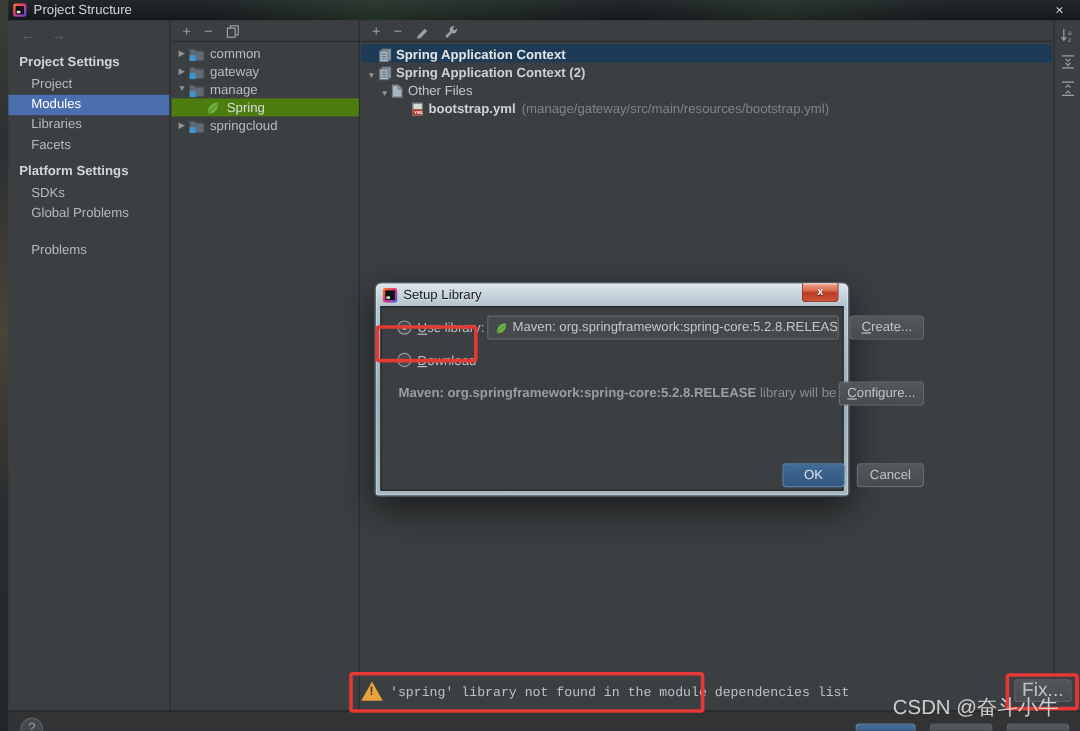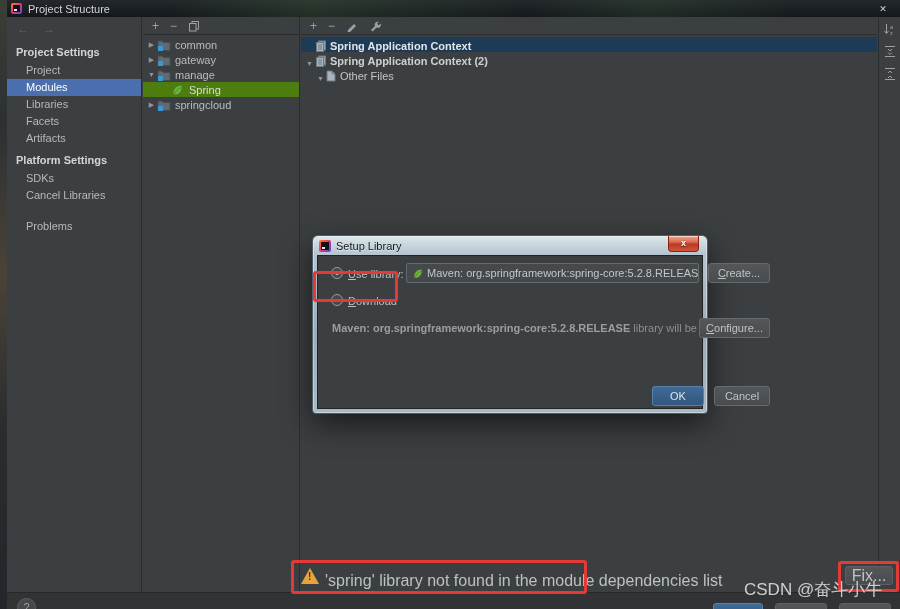--- a/index.html
+++ b/index.html
@@ -59,21 +59,21 @@
 
   
   .footer { position:absolute; left:0; right:0; bottom:0; height:17px; background:#313335; border-top:1px solid #26282a; }
   .help-circle { position:absolute; left:10px; top:5px; width:19px; height:19px; border-radius:50%; background:#46494c; border:1px solid #5c6063; color:#9a9da0; font-size:11px; text-align:center; line-height:17px; }
   .cut-btn { position:absolute; top:10px; height:18px; border-radius:3px 3px 0 0; border:1px solid #5e6164; background:linear-gradient(#53575a,#484c4f); }
   .cut-btn.primary { background:linear-gradient(#3f6b97,#33567e); border-color:#5a82a8; }
 
   
   .warn-icon { position:absolute; width:0; height:0; border-left:9px solid transparent; border-right:9px solid transparent; border-bottom:16px solid #e8a33d; }
   .warn-icon::after { content:"!"; position:absolute; left:-2px; top:3px; font-size:10px; font-weight:bold; color:#3b3226; }
-  .warn-text { position:absolute; font-size:16px; color:#bcc0c2; white-space:nowrap; }
+  .warn-text { position:absolute; font-size:11px; color:#bcc0c2; white-space:nowrap;font-family:Liberation Mono, monospace; }
   .fix-btn { position:absolute; left:845px; top:566px; width:48px; height:19px; background:linear-gradient(#53575a,#484c4f); border:1px solid #5e6164; border-radius:3px; color:#c0c3c5; font-size:16px; text-align:center; line-height:17px; z-index:30; }
 
   
   .red-box { position:absolute; border:3px solid #e53935; border-radius:3px; z-index:40; pointer-events:none; }
   .box-download { left:313px; top:271px; width:85px; height:31px; }
   .box-warning  { left:291px; top:560px; width:296px; height:34px; }
   .box-fix      { left:838px; top:561px; width:61px; height:31px; }
 
   
   .dialog { position:absolute; left:312px; top:235px; width:396px; height:179px; z-index:20;
@@ -127,24 +127,23 @@
 
     <div class="sidebar">
       <div class="nav-arrows">
         <span>←</span><span>→</span>
       </div>
       <div class="section-header">Project Settings</div>
       <div class="side-item">Project</div>
       <div class="side-item selected">Modules</div>
       <div class="side-item">Libraries</div>
       <div class="side-item">Facets</div>
-      <div class="side-item">Artifacts</div>
       <div class="section-header">Platform Settings</div>
       <div class="side-item">SDKs</div>
-      <div class="side-item">Cancel Libraries</div>
+      <div class="side-item">Global Problems</div>
       <div class="side-item problems">Problems</div>
     </div>
 
     <div class="modules-panel">
       <div class="panel-toolbar">
         <span class="tb-glyph">+</span>
         <span class="tb-glyph">−</span>
         <span class="tb-glyph">
           <svg width="12" height="12" viewBox="0 0 12 12">
               <rect x="4" y="1.5" width="6.5" height="7.5" fill="none" stroke="#9da0a2"></rect>
@@ -247,20 +246,33 @@
         <div class="facet-row">
           <span class="indent1"></span>
           <span class="arrow" style="width:11px;text-align:center;font-size:7px;color:#8f9496;">▼</span>
           <span class="t-icon" style="width:14px;">
             <svg width="10" height="12" viewBox="0 0 10 12">
                 <path d="M1 1 h5 l3 3 v7 H1 Z" fill="#a9b4be" stroke="#6c7a86"></path>
                 <path d="M6 1 v3 h3" fill="none" stroke="#6c7a86"></path>
               </svg>
           </span>
           <span>Other Files</span>
+        </div>
+        <div class="facet-row bold">
+          <span class="indent2"></span>
+          <span class="indent1"></span>
+          <span class="t-icon" style="width:14px;">
+            <svg width="10" height="12" viewBox="0 0 10 12">
+                <path d="M1 1 h8 v10 H1 Z" fill="#d8d8d8" stroke="#7c7c7c"></path>
+                <rect x="1" y="6" width="8" height="5" fill="#b23b2e"></rect>
+                <text x="2" y="10" font-size="3.6" fill="#ffffff" font-family="Liberation Sans, sans-serif">YML</text>
+              </svg>
+          </span>
+          <span>bootstrap.yml</span>
+          <span class="path">(manage/gateway/src/main/resources/bootstrap.yml)</span>
         </div>
       </div>
     </div>
 
     <div class="right-strip">
       <span>
         <svg width="13" height="13" viewBox="0 0 13 13">
             <path d="M3.5 1 v9 M1.5 8 l2 2.5 2-2.5" stroke="#9da0a2" fill="none"></path>
             <text x="7" y="6" font-size="5.5" fill="#9da0a2" font-family="Liberation Sans, sans-serif">a</text>
             <text x="7" y="12" font-size="5.5" fill="#9da0a2" font-family="Liberation Sans, sans-serif">z</text>

